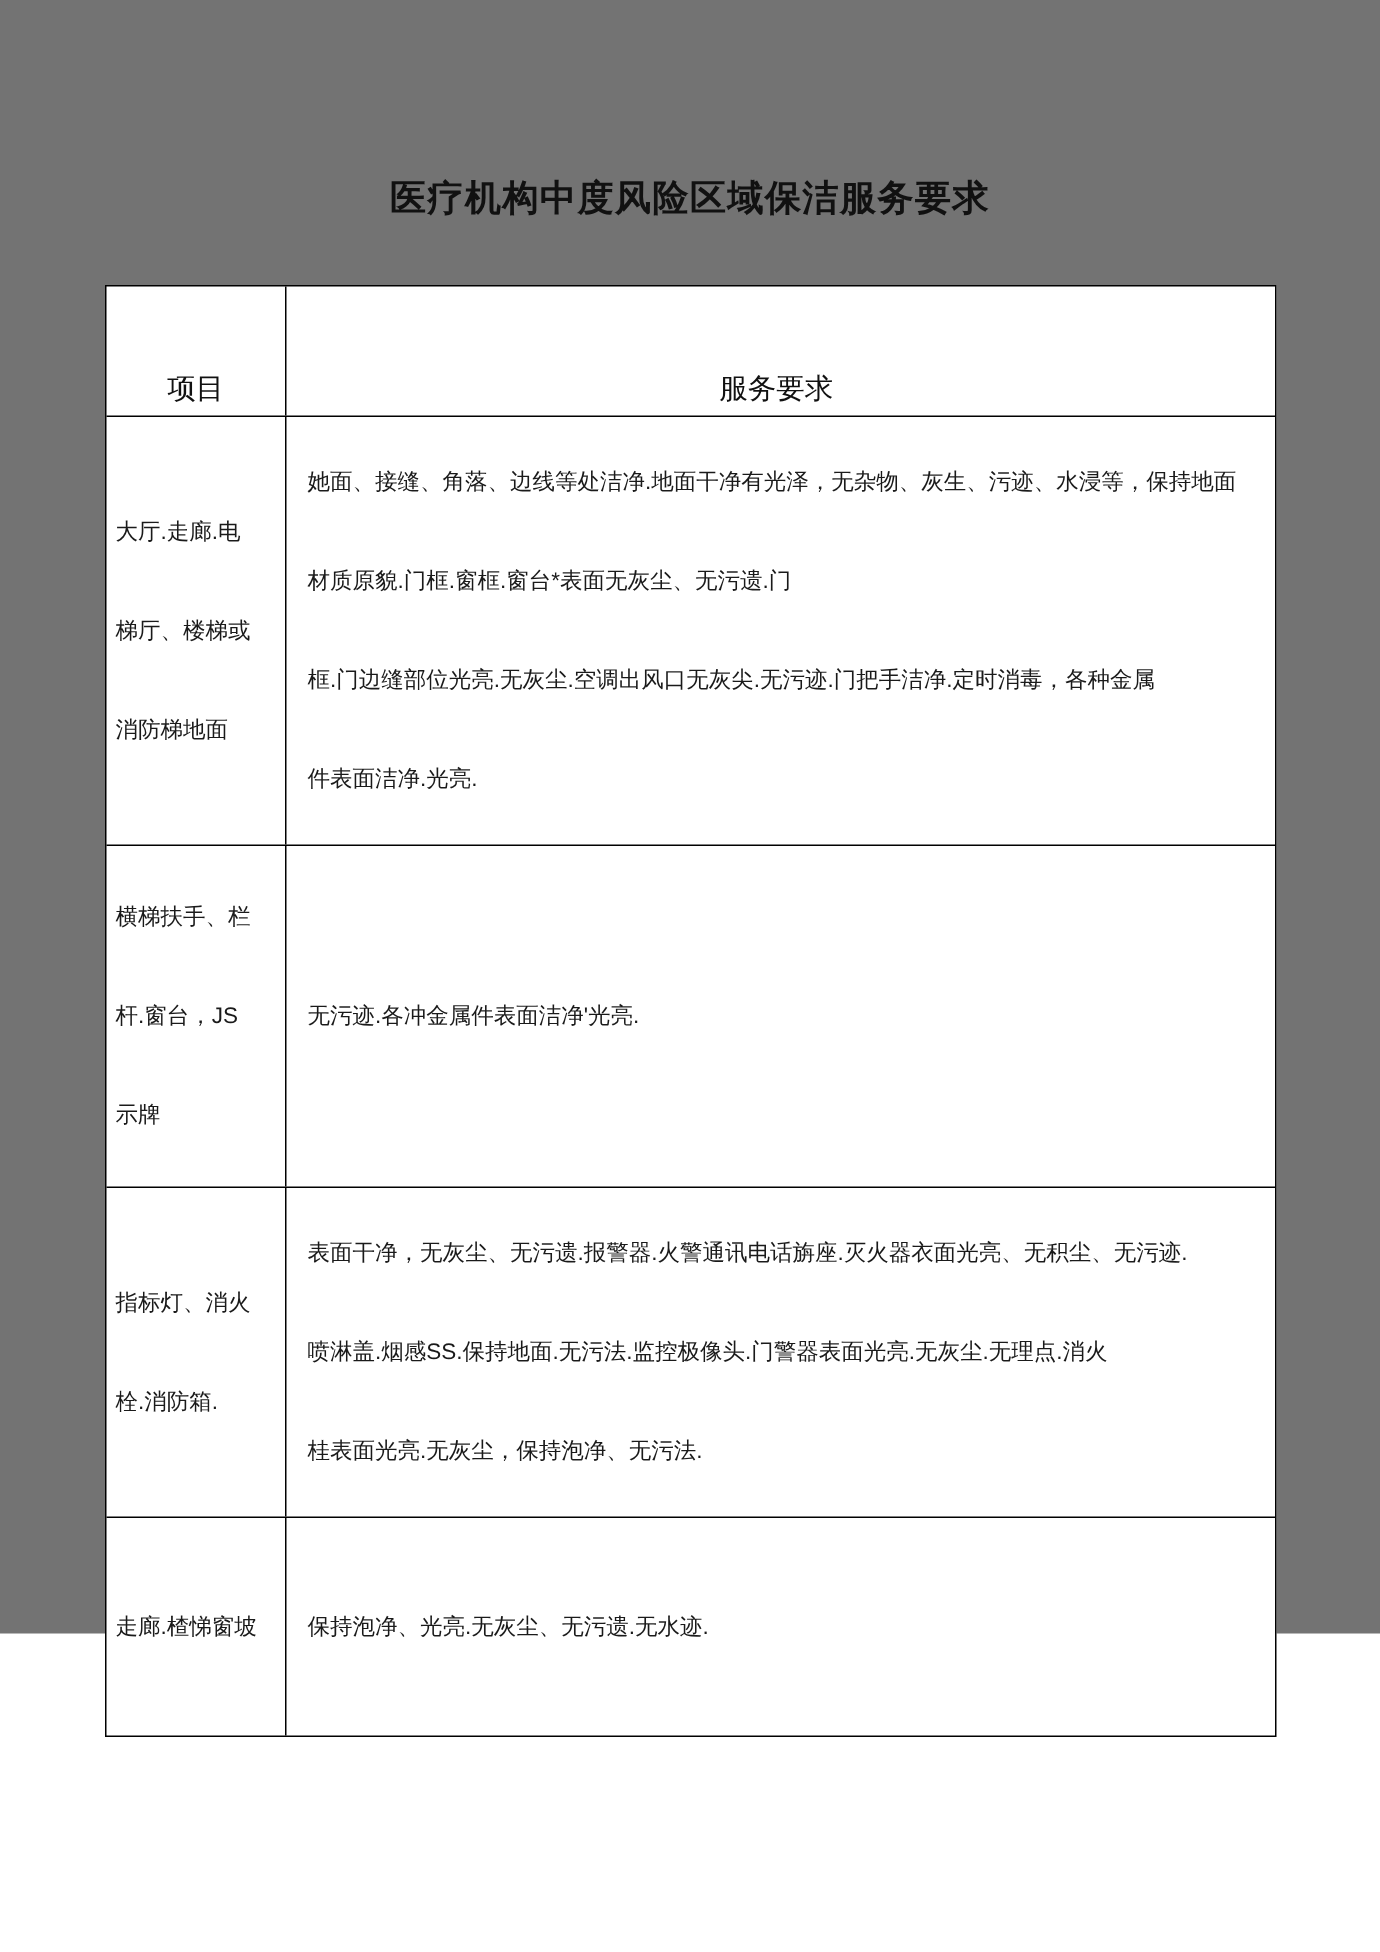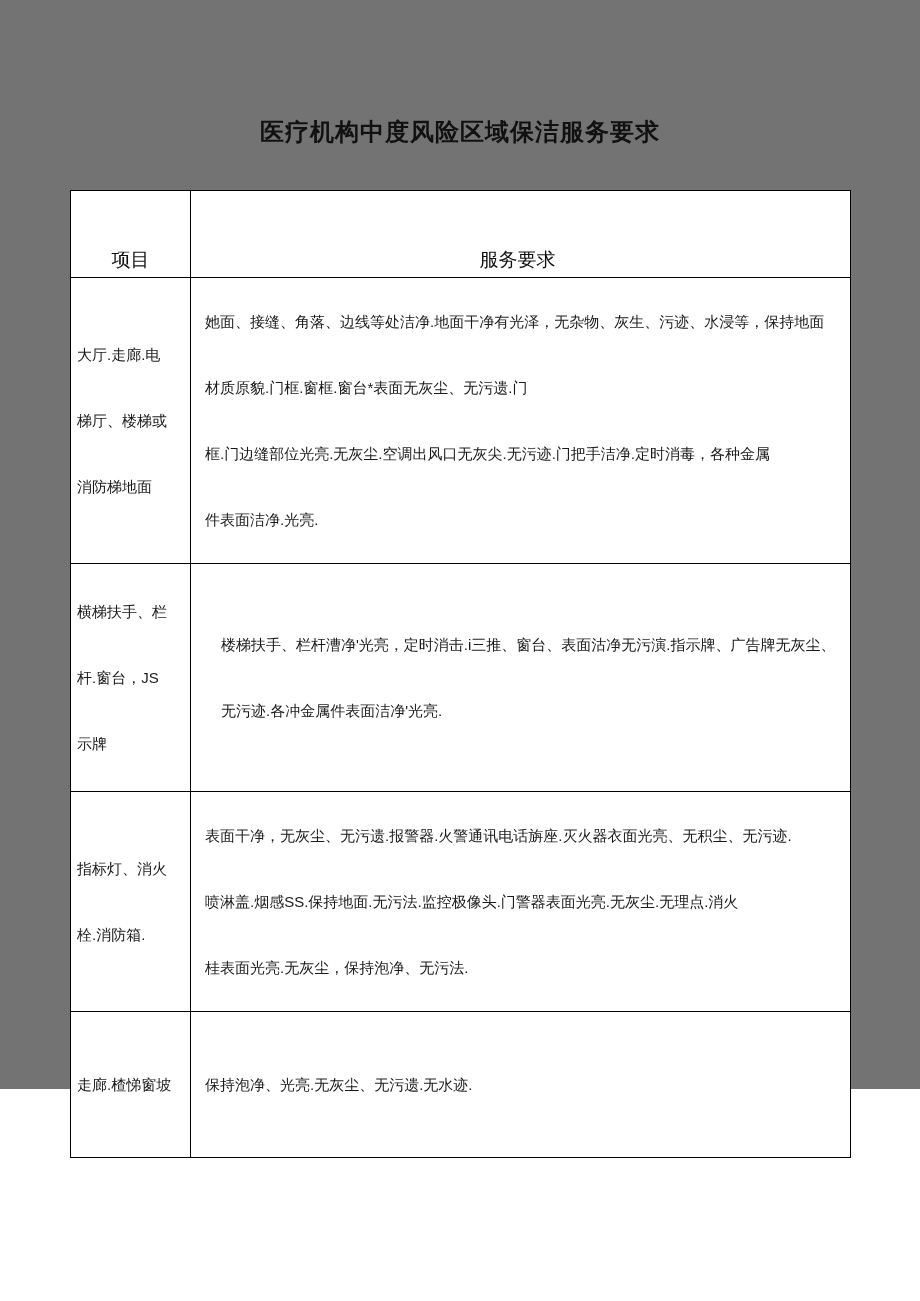--- a/index.html
+++ b/index.html
@@ -71,21 +71,21 @@
     line-height: 18px;
     color: #111111;
   }
   .line {
     font-size: 15px;
     line-height: 66px;
     white-space: nowrap;
     color: #1a1a1a;
   }
   .row-1 { height: 286px; }
-  .row-2 { height: 228px; gap: 16px; }
+  .row-2 { height: 228px; }
   .row-3 { height: 220px; }
   .row-4 { height: 146px; justify-content: space-between; }
 </style>
 </head>
 <body>
 
 <div class="page">
 
   <div class="doc-title">医疗机构中度风险区域保洁服务要求</div>
 
@@ -114,21 +114,20 @@
       </div>
     </div>
 
     <div class="trow row-2">
       <div class="cell cell-item">
         <div class="line">横梯扶手、栏</div>
         <div class="line">杆.窗台，JS</div>
         <div class="line">示牌</div>
       </div>
       <div class="cell cell-req">
-        <div class="line">楼梯扶手、栏杆漕净'光亮，定时消击.i三推、窗台、表面沽净无污演.指示牌、广告牌无灰尘、</div>
         <div class="line">无污迹.各冲金属件表面洁净'光亮.</div>
       </div>
     </div>
 
     <div class="trow row-3">
       <div class="cell cell-item">
         <div class="line">指标灯、消火</div>
         <div class="line">栓.消防箱.</div>
       </div>
       <div class="cell cell-req">

